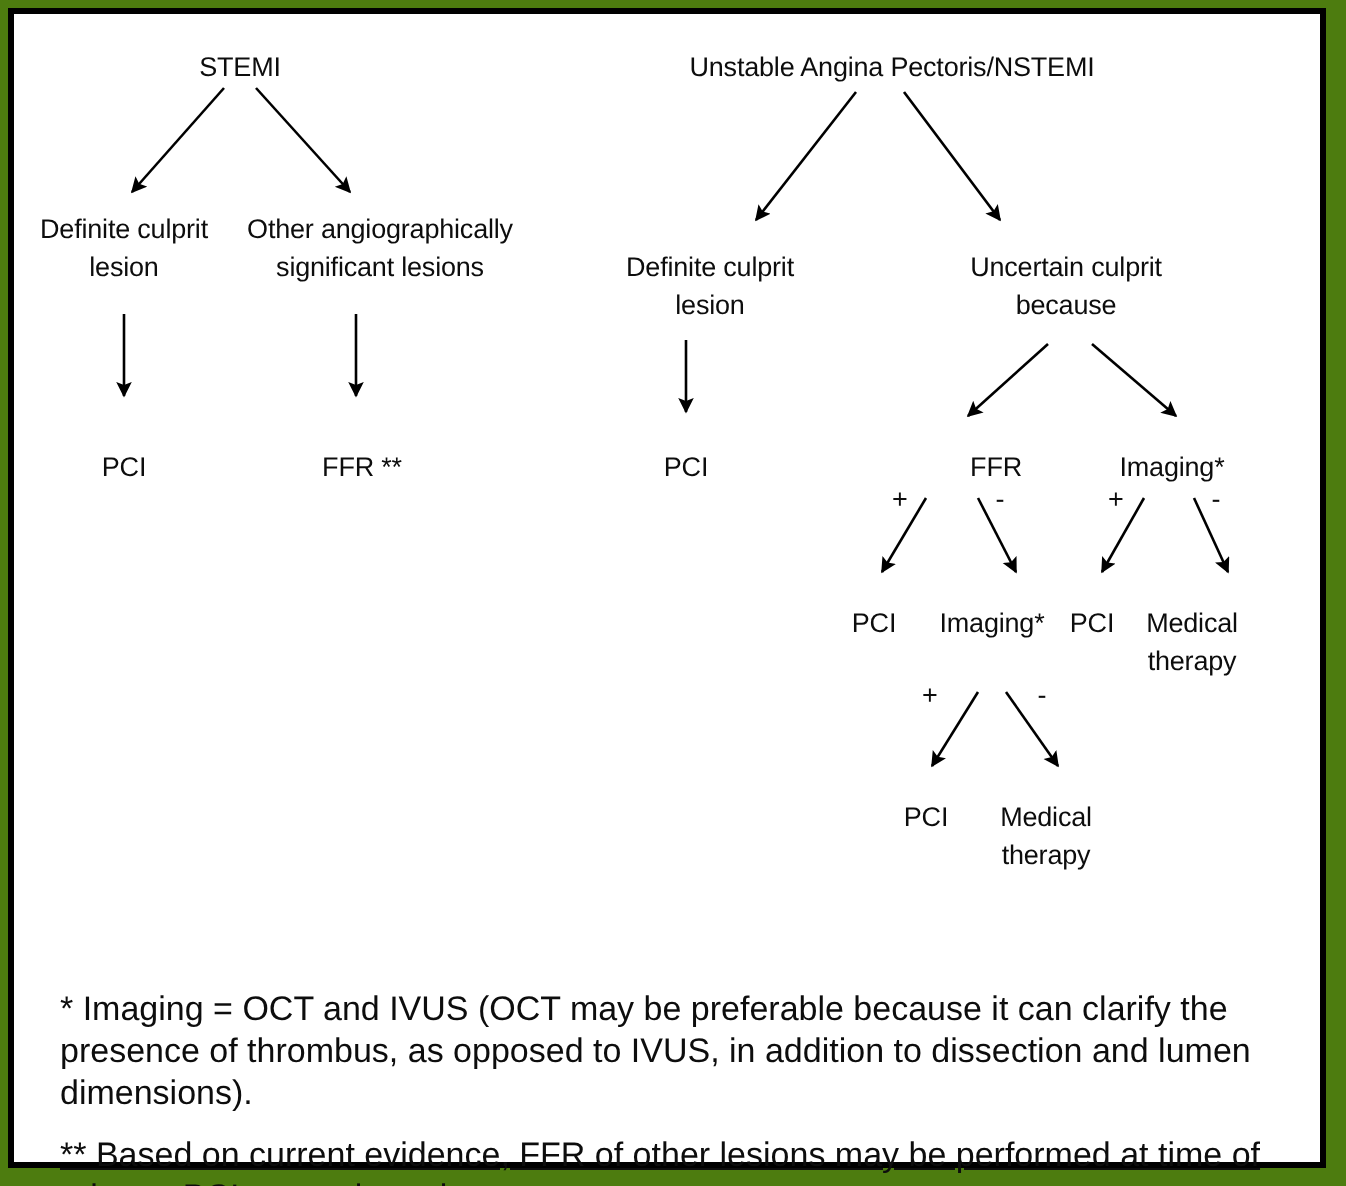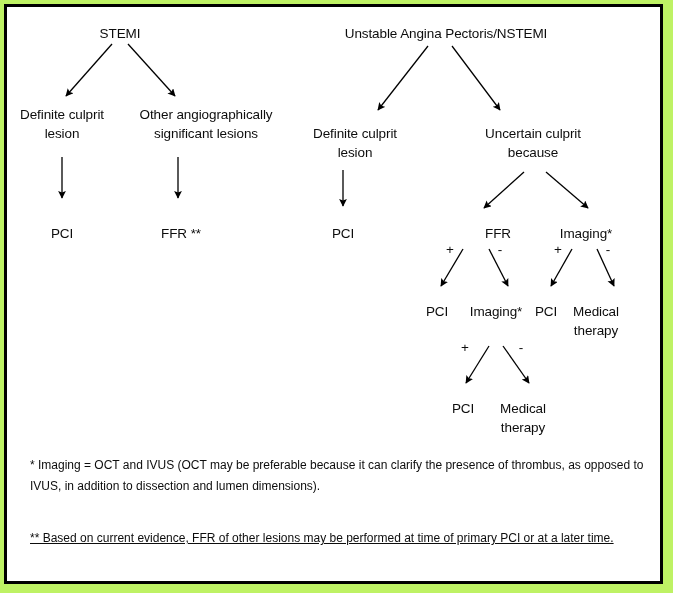--- a/index.html
+++ b/index.html
@@ -7,21 +7,21 @@
     padding: 0;
     background: #ffffff;
   }
   body {
     font-family: "Liberation Sans", sans-serif;
   }
   #page {
     position: relative;
     width: 673px;
     height: 593px;
-    background: #bef264;
+    background: #4d7c0f;
     overflow: hidden;
   }
   #frame {
     position: absolute;
     left: 4px;
     top: 4px;
     width: 659px;
     height: 580px;
     border: 3px solid #000000;
     box-sizing: border-box;
@@ -49,23 +49,24 @@
     color: #0d0d0d;
     font-family: "Liberation Sans", sans-serif;
     font-size: 13.5px;
     line-height: 14px;
     text-align: center;
   }
   .footnote {
     position: absolute;
     color: #0d0d0d;
     font-family: "Liberation Sans", sans-serif;
-    font-size: 12px;
+    font-size: 17px;
     line-height: 21px;
     text-align: left;
+    margin-top: 39px;
   }
   .arrow-layer {
     position: absolute;
     left: 0;
     top: 0;
     pointer-events: none;
   }
 </style>
 </head>
 <body>
@@ -95,21 +96,21 @@
         <line x1="597" y1="249" x2="614" y2="286" stroke="#000000" stroke-width="1.3" marker-end="url(#arrowhead)"></line>
         <line x1="489" y1="346" x2="466" y2="383" stroke="#000000" stroke-width="1.3" marker-end="url(#arrowhead)"></line>
         <line x1="503" y1="346" x2="529" y2="383" stroke="#000000" stroke-width="1.3" marker-end="url(#arrowhead)"></line>
       </g>
   </svg>
 
   <div id="node-layer">
       <div class="node-label" style="width: 120px; left: 60px; top: 24px; color: rgb(13, 13, 13);">STEMI</div>
       <div class="node-label" style="width: 130px; left: -3px; top: 105px; color: rgb(13, 13, 13);">Definite culprit
 lesion</div>
-      <div class="node-label" style="width: 180px; left: 116px; top: 105px; color: rgb(13, 13, 13);">Other angiographically
+      <div class="node-label" style="width: 180px; left: 100px; top: 105px; color: rgb(13, 13, 13);">Other angiographically
 significant lesions</div>
       <div class="node-label" style="width: 70px; left: 27px; top: 224px; color: rgb(13, 13, 13);">PCI</div>
       <div class="node-label" style="width: 90px; left: 136px; top: 224px; color: rgb(13, 13, 13);">FFR **</div>
       <div class="node-label" style="width: 280px; left: 306px; top: 24px; color: rgb(13, 13, 13);">Unstable Angina Pectoris/NSTEMI</div>
       <div class="node-label" style="width: 130px; left: 290px; top: 124px; color: rgb(13, 13, 13);">Definite culprit
 lesion</div>
       <div class="node-label" style="width: 140px; left: 463px; top: 124px; color: rgb(13, 13, 13);">Uncertain culprit
 because</div>
       <div class="node-label" style="width: 70px; left: 308px; top: 224px; color: rgb(13, 13, 13);">PCI</div>
       <div class="node-label" style="width: 70px; left: 441px; top: 224px; color: rgb(13, 13, 13); text-align: right;">FFR</div>

